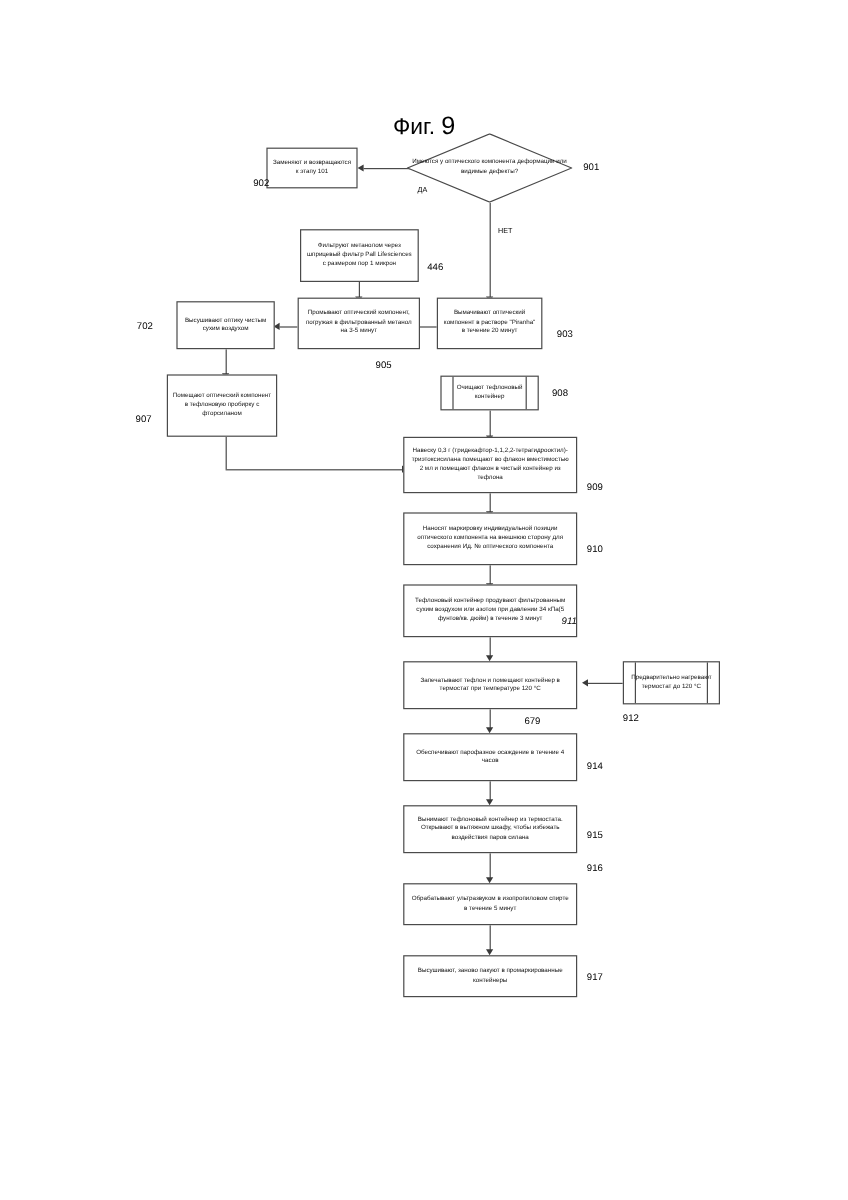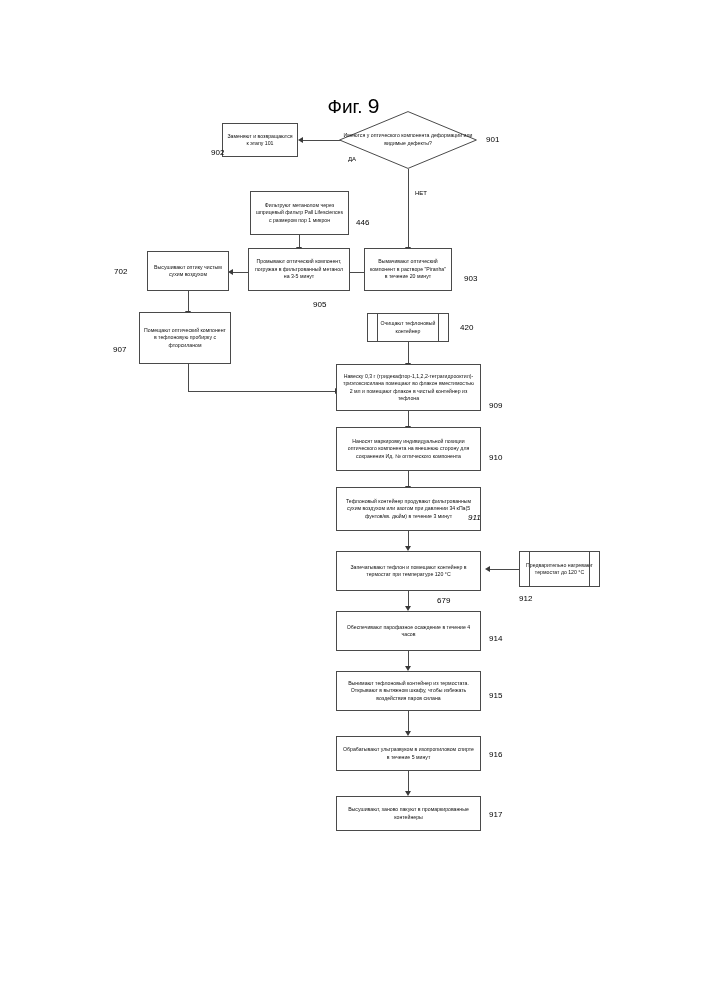--- a/index.html
+++ b/index.html
@@ -229,21 +229,21 @@
   <div class="ref" style="left:114px; top:267px;">702</div>
 
   <div class="node" style="left:139px; top:312px; width:92px; height:52px;">
     <span>Помещают оптический компонент в тефлоновую пробирку с фторсиланом</span>
   </div>
   <div class="ref" style="left:113px; top:345px;">907</div>
 
   <div class="node predef" style="left:367px; top:313px; width:82px; height:29px;">
     <span>Очищают тефлоновый контейнер</span>
   </div>
-  <div class="ref" style="left:460px; top:323px;">420</div>
+  <div class="ref" style="left:460px; top:323px;">908</div>
 
   <div class="node" style="left:336px; top:364px; width:145px; height:47px;">
     <span>Навеску 0,3 г (тридекафтор-1,1,2,2-тетрагидрооктил)-триэтоксисилана помещают во флакон вместимостью 2 мл  и помещают флакон в чистый контейнер из тефлона</span>
   </div>
   <div class="ref" style="left:489px; top:401px;">909</div>
 
   <div class="node" style="left:336px; top:427px; width:145px; height:44px;">
     <span>Наносят маркировку индивидуальной позиции оптического компонента на внешнюю сторону для сохранения Ид. № оптического компонента</span>
   </div>
   <div class="ref" style="left:489px; top:453px;">910</div>
@@ -269,20 +269,20 @@
   <div class="ref" style="left:489px; top:634px;">914</div>
 
   <div class="node" style="left:336px; top:671px; width:145px; height:40px;">
     <span>Вынимают тефлоновый контейнер из термостата. Открывают в вытяжном шкафу, чтобы избежать воздействия паров силана</span>
   </div>
   <div class="ref" style="left:489px; top:691px;">915</div>
 
   <div class="node" style="left:336px; top:736px; width:145px; height:35px;">
     <span>Обрабатывают ультразвуком в изопропиловом спирте в течение 5 минут</span>
   </div>
-  <div class="ref" style="left:489px; top:750px;">916</div>
+  <div class="ref" style="left:489px; top:719px;">916</div>
 
   <div class="node" style="left:336px; top:796px; width:145px; height:35px;">
     <span>Высушивают, заново пакуют в промаркированные контейнеры</span>
   </div>
   <div class="ref" style="left:489px; top:810px;">917</div>
 
 </div>
 
 </body></html>

